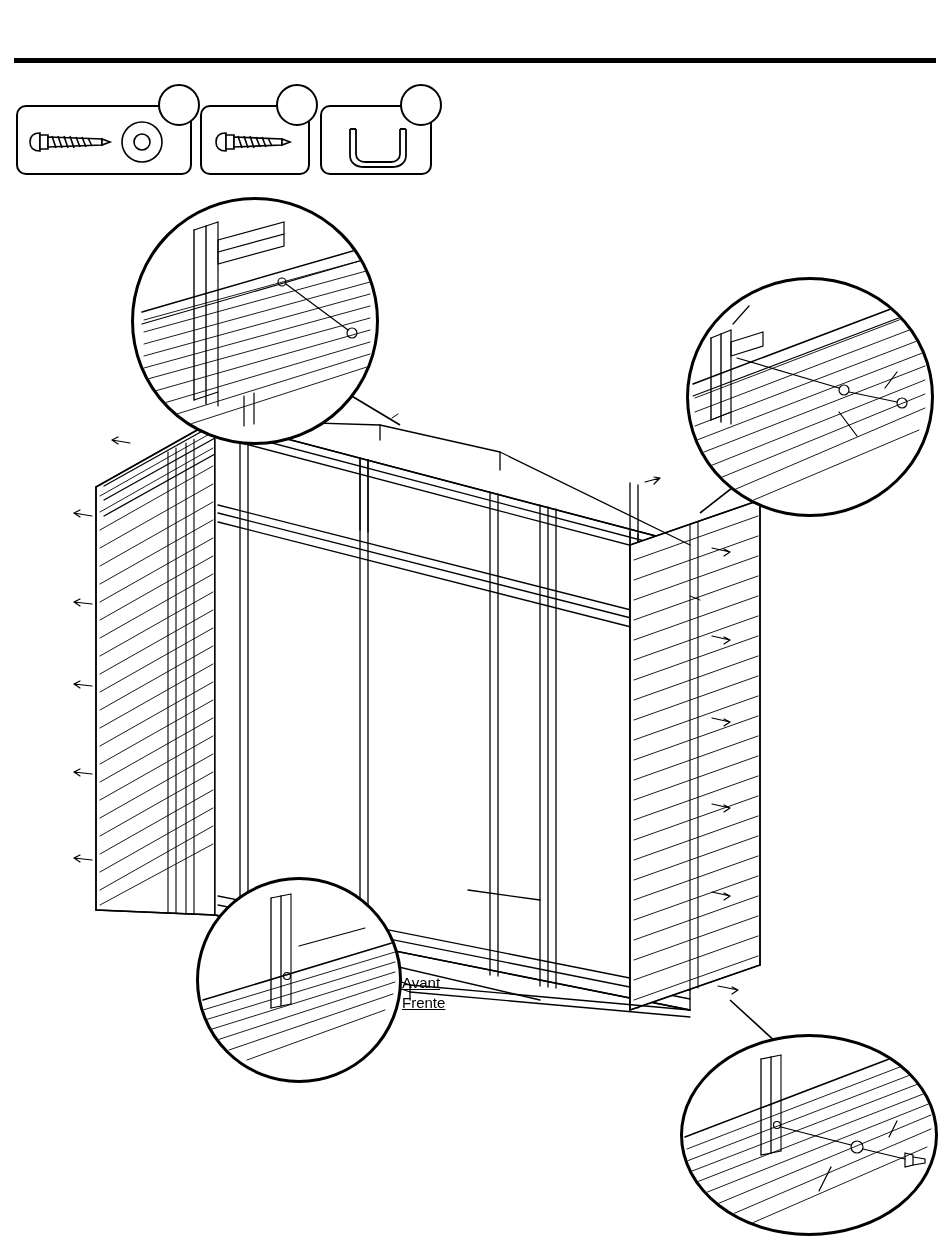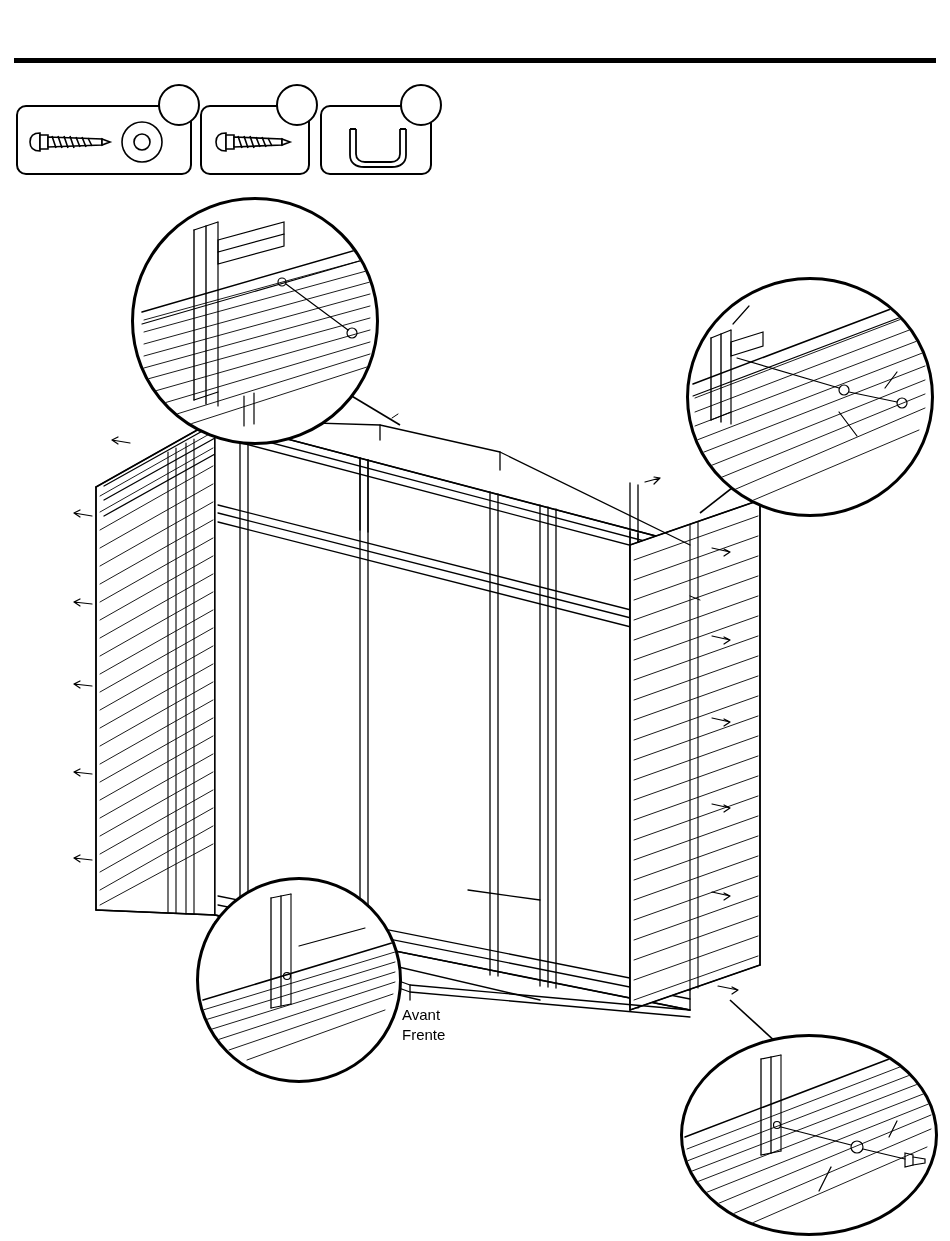--- a/index.html
+++ b/index.html
@@ -64,25 +64,26 @@
     position: absolute;
     left: 0; top: 0;
     width: 950px;
     height: 1241px;
     pointer-events: none;
   }
 
   .label-front {
     position: absolute;
     left: 402px;
-    top: 1005px;
+    top: 973px;
     font-size: 15px;
     color: #000;
     line-height: 1.35;
     white-space: pre;
+    text-decoration: underline;
   }
 
   .main-art {
     position: absolute;
     left: 0;
     top: 0;
   }
 </style>
 </head>
 <body>

